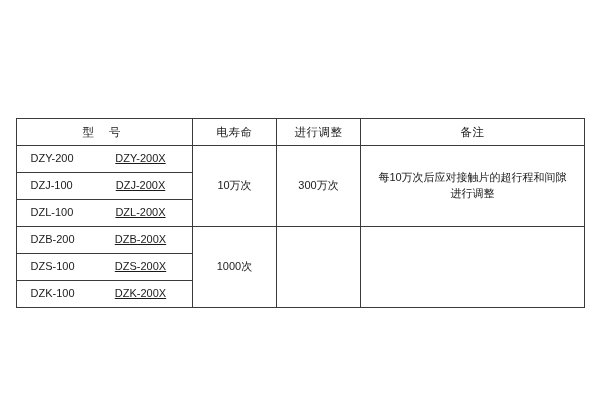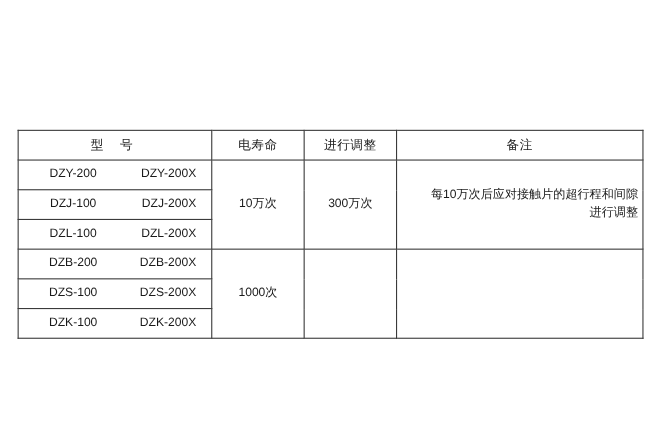--- a/index.html
+++ b/index.html
@@ -53,37 +53,37 @@
   .hdr-model {
     letter-spacing: 6px;
     padding-left: 6px;
   }
   .model-cell {
     text-align: center;
   }
   .model-cell .m1 {
     display: inline-block;
     min-width: 72px;
-    text-align: center;
+    text-align: left;
   }
   .model-cell .m2 {
     display: inline-block;
     min-width: 76px;
-    text-align: right;
+    text-align: center;
+    text-decoration: underline;
   }
   .note-cell {
     text-align: left;
     vertical-align: top;
     padding: 5px 8px;
     white-space: normal;
     line-height: 1.9;
   }
   .note-cell .line {
     display: block;
-    text-align: right;
   }
 </style>
 </head>
 <body>
 
 <div class="page">
   <div class="table-wrap">
     <table class="spec">
       <colgroup>
         <col class="col-model">

